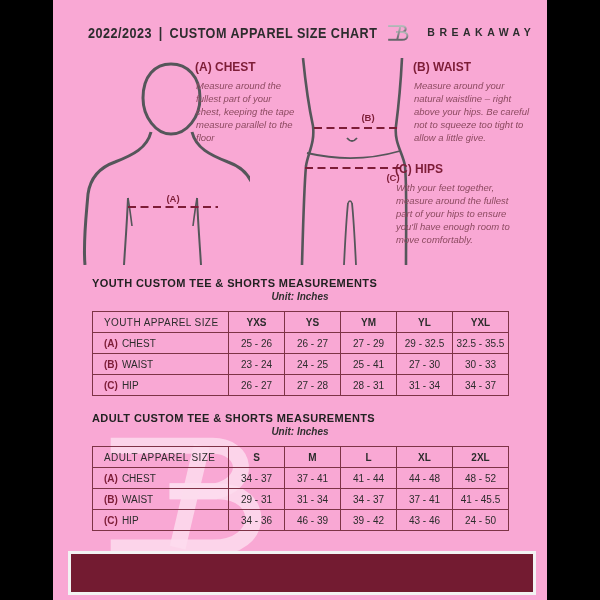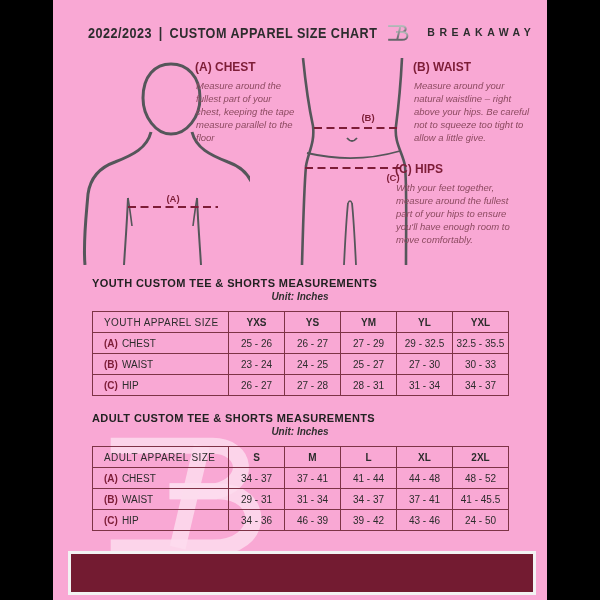--- a/index.html
+++ b/index.html
@@ -167,21 +167,21 @@
         <td>25 - 26</td>
         <td>26 - 27</td>
         <td>27 - 29</td>
         <td>29 - 32.5</td>
         <td>32.5 - 35.5</td>
       </tr>
       <tr>
         <td class="c0"><span class="pfx">(B)</span><span>WAIST</span></td>
         <td>23 - 24</td>
         <td>24 - 25</td>
-        <td>25 - 27</td>
+        <td>25 - 41</td>
         <td>27 - 30</td>
         <td>30 - 33</td>
       </tr>
       <tr>
         <td class="c0"><span class="pfx">(C)</span><span>HIP</span></td>
         <td>26 - 27</td>
         <td>27 - 28</td>
         <td>28 - 31</td>
         <td>31 - 34</td>
         <td>34 - 37</td>

